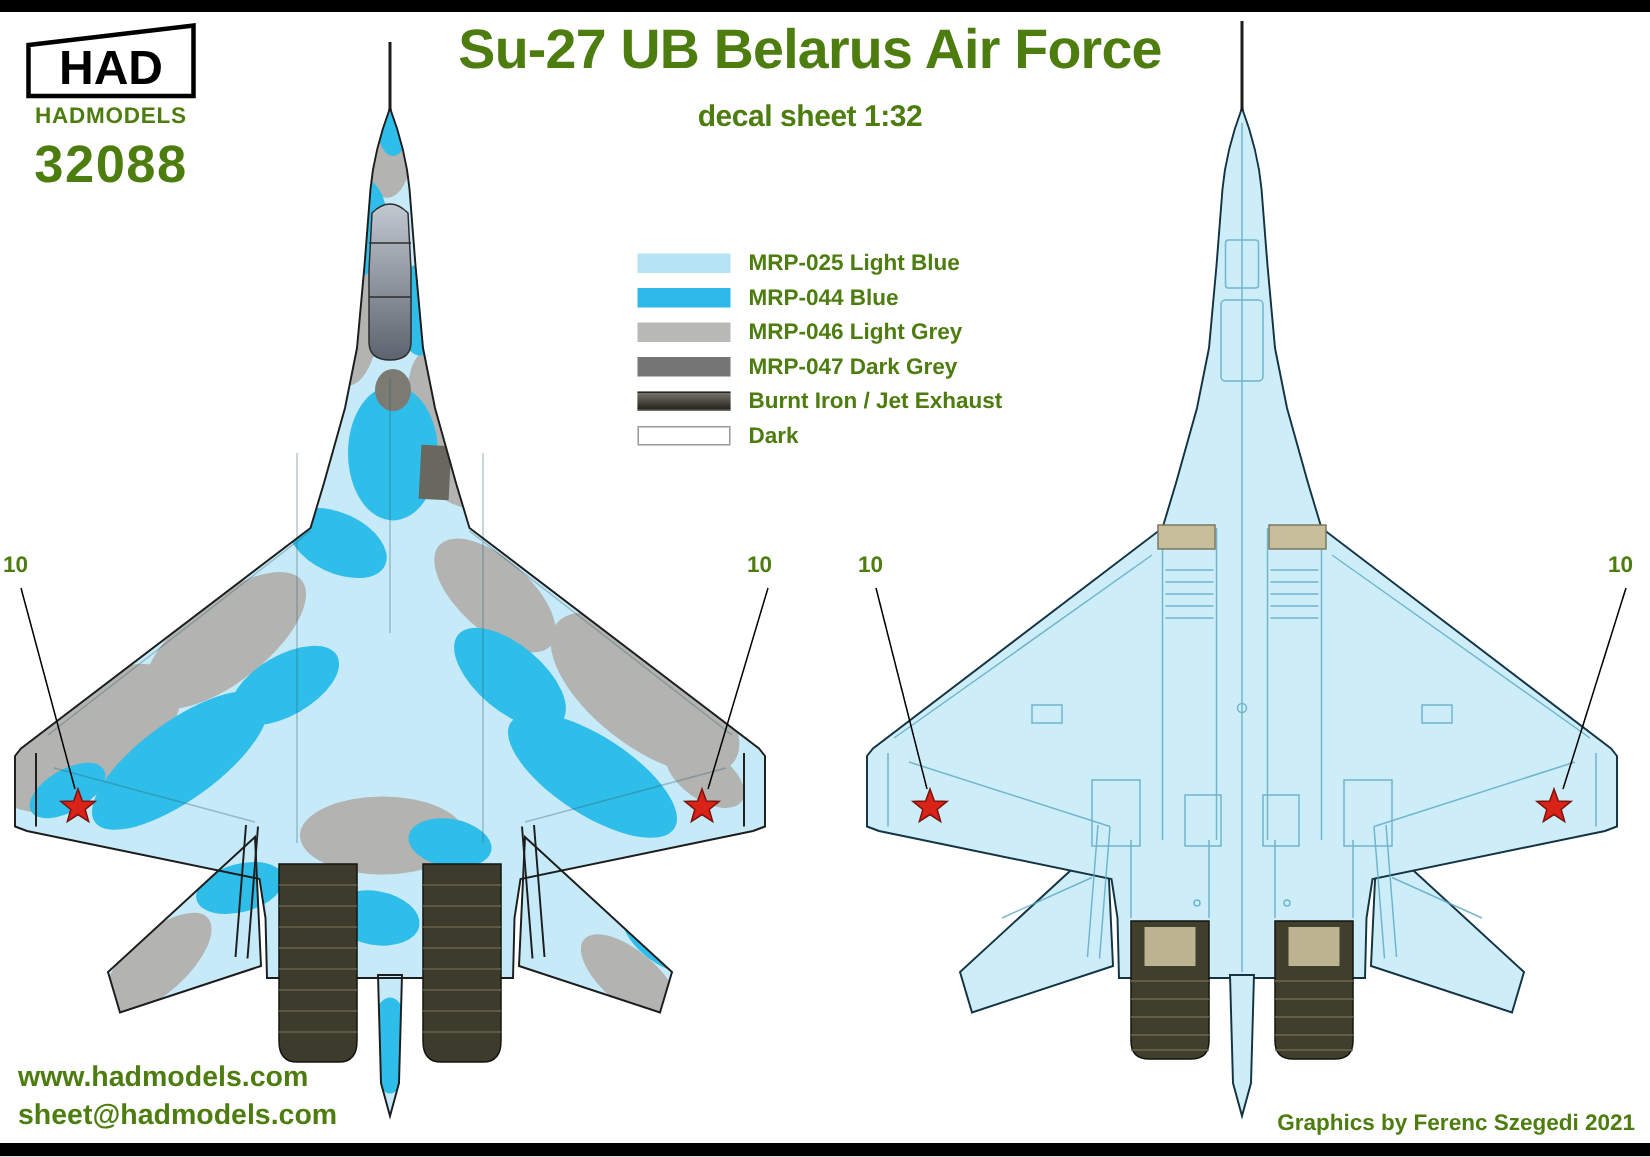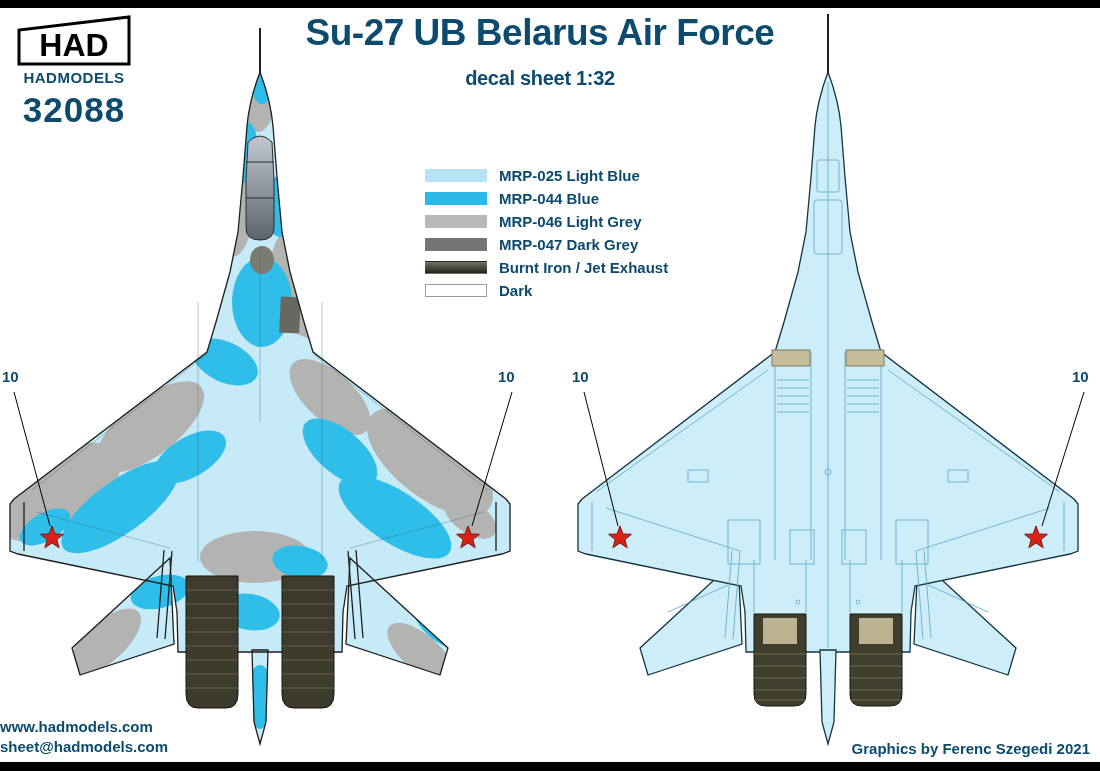--- a/index.html
+++ b/index.html
@@ -1,17 +1,17 @@
 <!DOCTYPE html>
 <html><head>
 <meta charset="utf-8">
 <style>
   html,body{margin:0;padding:0;background:#fff;}
   .page{position:relative;width:1100px;height:771px;background:#ffffff;overflow:hidden;
-        font-family:"Liberation Sans",sans-serif;color:#0c4a6e;}
+        font-family:"Liberation Sans",sans-serif;color:#4d7c0f;}
   .bar{position:absolute;left:0;width:1100px;background:#000;}
   .bar-top{top:0;height:8px;}
   .bar-bottom{bottom:0;height:9px;}
 
   
   .brand{position:absolute;left:8px;top:14px;width:132px;text-align:center;}
   .brand-name{font-weight:700;font-size:15px;letter-spacing:.5px;margin-top:1px;}
   .product-code{font-weight:700;font-size:35px;letter-spacing:1px;margin-top:4px;}
 
   
@@ -34,21 +34,21 @@
 
   .leaders{position:absolute;left:0;top:0;pointer-events:none;}
 
   .callout{position:absolute;font-size:15px;font-weight:700;}
   .callout-1{left:2px;top:368px;}
   .callout-2{left:498px;top:368px;}
   .callout-3{left:572px;top:368px;}
   .callout-4{left:1072px;top:368px;}
 
   
-  .footer-left{position:absolute;left:0;bottom:14px;font-size:15px;font-weight:700;line-height:1.35;}
+  .footer-left{position:absolute;left:12px;bottom:14px;font-size:19px;font-weight:700;line-height:1.35;}
   .footer-right{position:absolute;right:10px;bottom:14px;font-size:15px;font-weight:700;margin-left:17px;}
 </style>
 </head>
 <body>
 
 <div class="page">
 
   <div class="bar bar-top"></div>
 
   <div class="brand">

